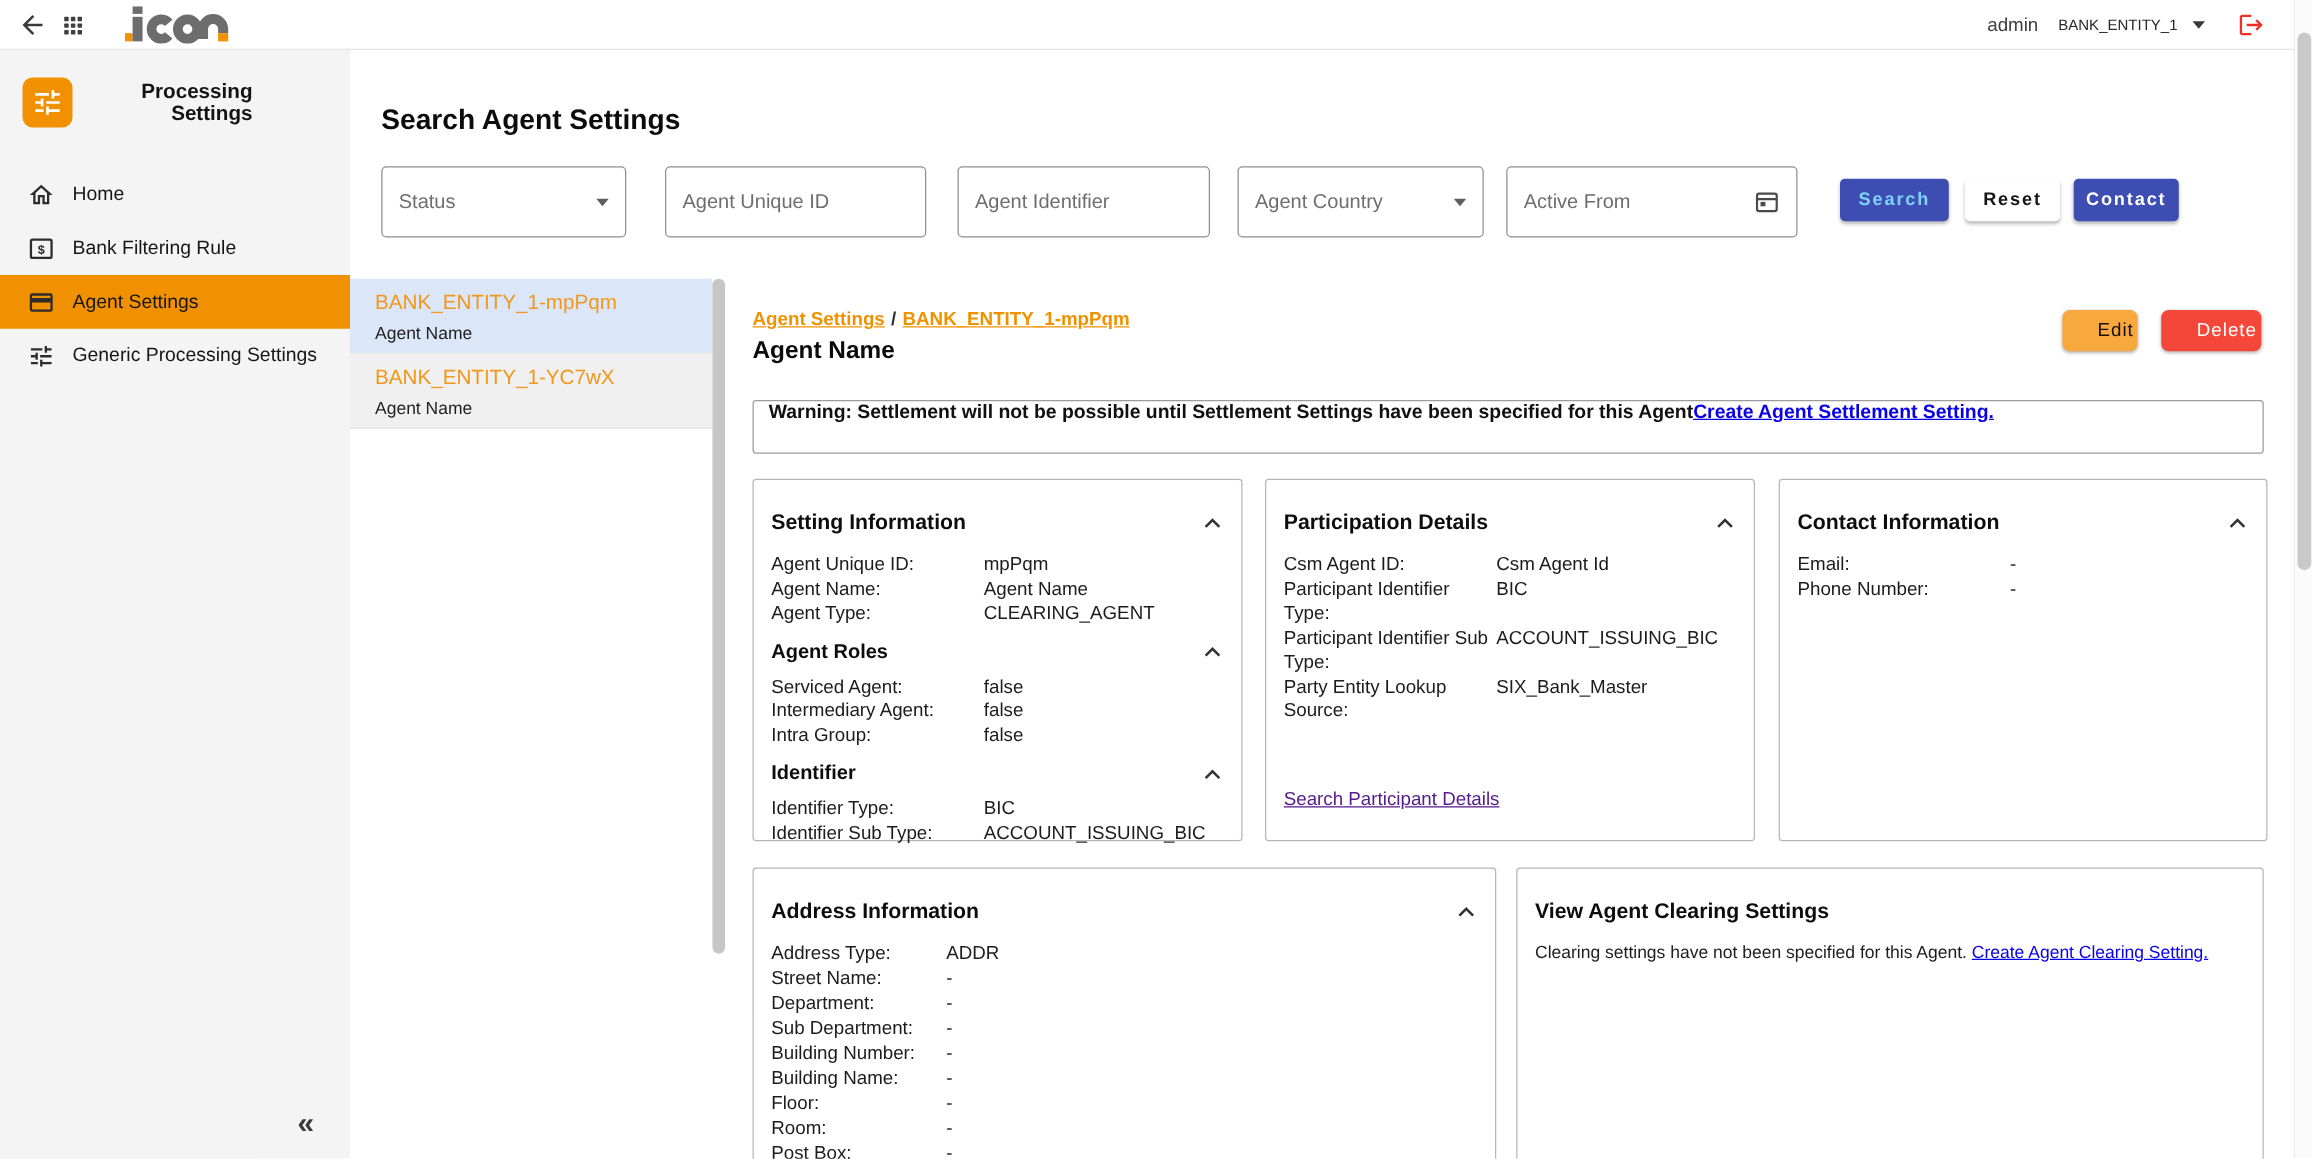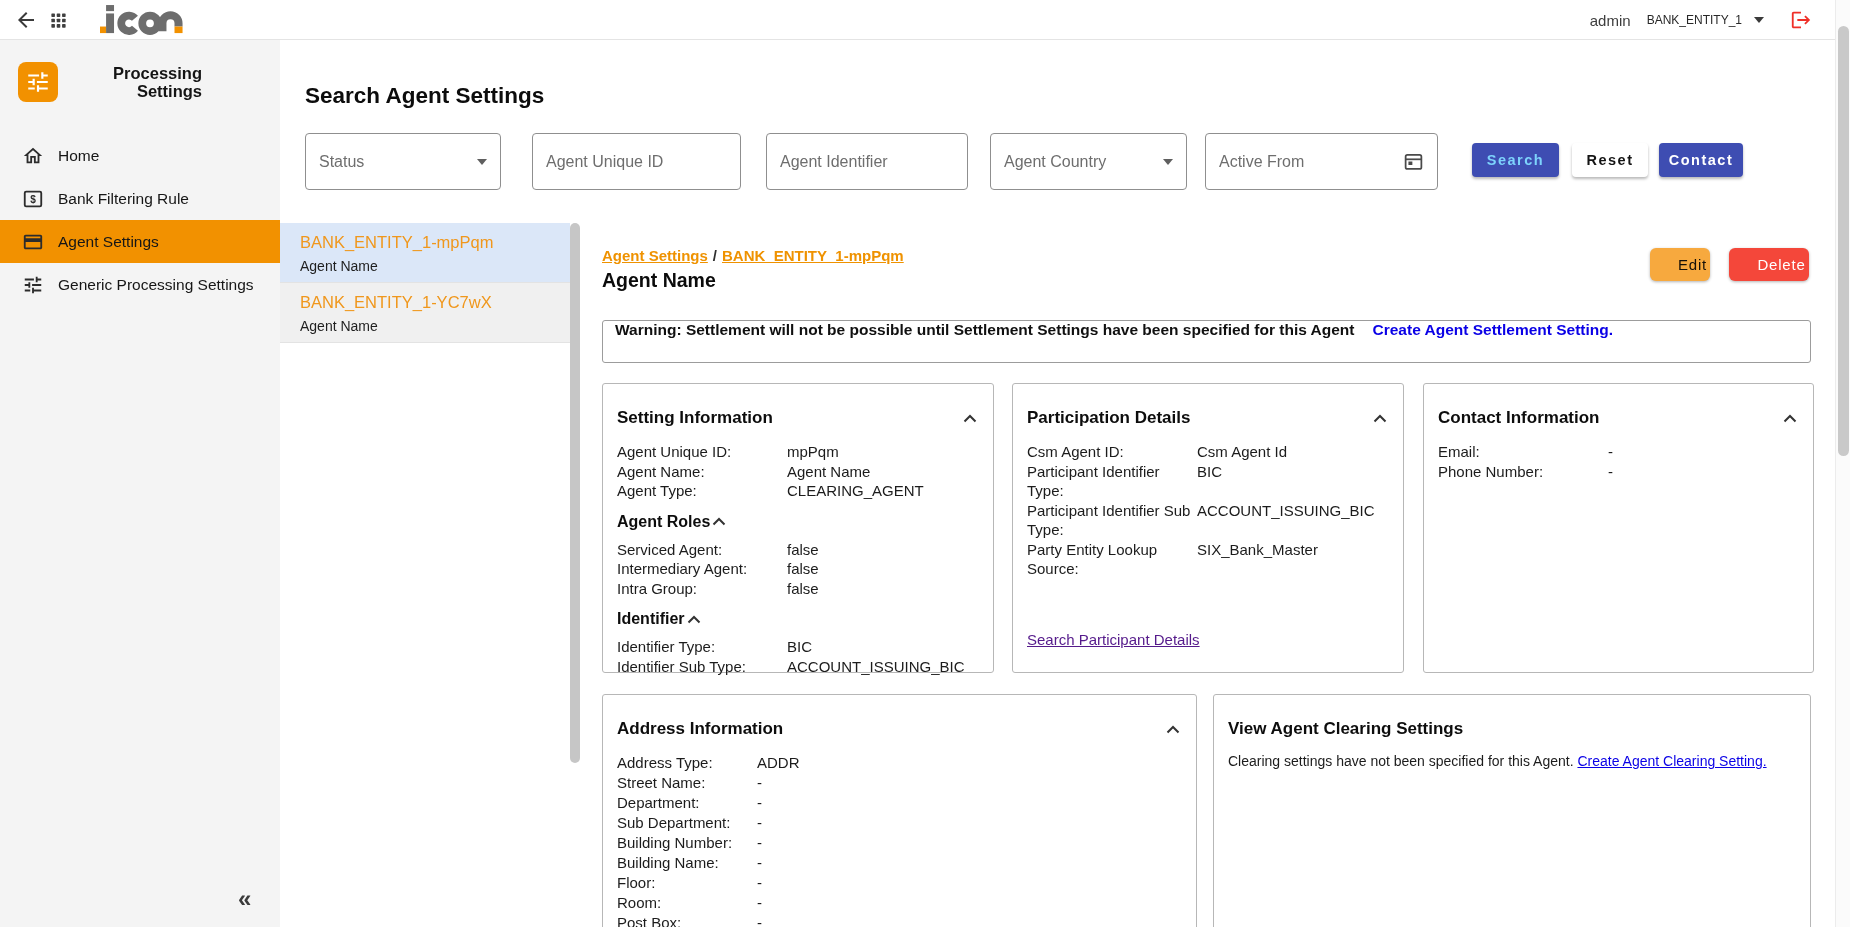--- a/index.html
+++ b/index.html
@@ -78,33 +78,33 @@
   .breadcrumb .sep { color:#2f2f2f; margin:0 5px; }
   .detail-title { position:absolute; left:602px; top:269px; font-size:19.5px; font-weight:bold; color:#0b0b0b; }
   .pill-btn { position:absolute; top:248px; height:33px; border:none; border-radius:6px; font-size:15px;
               letter-spacing:.8px; font-family:inherit; cursor:pointer; box-shadow:0 1px 3px rgba(0,0,0,.3);padding-left:25px; }
   #btn-edit { left:1650px; width:60px; background:#F7A93E; color:#161008; }
   #btn-delete { left:1729px; width:80px; background:#F4473A; color:#fff; }
 
   .warning { position:absolute; left:602px; top:320px; width:1209px; height:43px; border:1px solid #9c9c9c;
              border-radius:3px; display:flex; align-items:flex-start; padding:0 12px; font-size:15.5px;
              font-weight:bold; color:#101010; white-space:nowrap; background:#fff; }
-  .warning a { color:#0A00E6; margin-left:18px; cursor:pointer; }
+  .warning a { color:#0A00E6; margin-left:0; text-decoration:underline; cursor:pointer; }
 
   
   .card { position:absolute; border:1px solid #b7b7b7; border-radius:3px; background:#fff; padding:24px 14px; }
   #card-setting { left:602px; top:383px; width:392px; height:290px; }
   #card-participation { left:1012px; top:383px; width:392px; height:290px; display:flex; flex-direction:column; }
   #card-contact { left:1423px; top:383px; width:391px; height:290px; }
   #card-address { left:602px; top:694px; width:595px; height:320px; }
   #card-clearing { left:1213px; top:694px; width:598px; height:320px; }
   .card-head { display:flex; justify-content:space-between; align-items:center; margin-bottom:14px; }
   .card-title { font-size:17px; font-weight:bold; color:#0d0d0d; }
   .chev { background:none; border:none; cursor:pointer; padding:2px; display:flex; }
-  .sub-head { display:flex; align-items:center; margin:12px 0 9px; }
+  .sub-head { display:flex; justify-content:space-between; align-items:center; margin:12px 0 9px; }
   .sub-title { font-size:16px; font-weight:bold; color:#0d0d0d; }
   .kv { display:grid; grid-template-columns:170px 1fr; font-size:15px; line-height:19.5px; color:#1c1c1c; }
   .kv .k { padding-right:6px; }
   .kv-140 { grid-template-columns:140px 1fr; line-height:20px; }
   .card-link { color:#551A8B; text-decoration:underline; font-size:15px; cursor:pointer; align-self:flex-start; }
   #card-participation .card-link { margin-top:auto; }
   .clearing-text { font-size:14px; color:#1c1c1c; white-space:nowrap; }
   .clearing-text a { color:#0A00E6; text-decoration:underline; cursor:pointer; }
 </style>
 </head>

